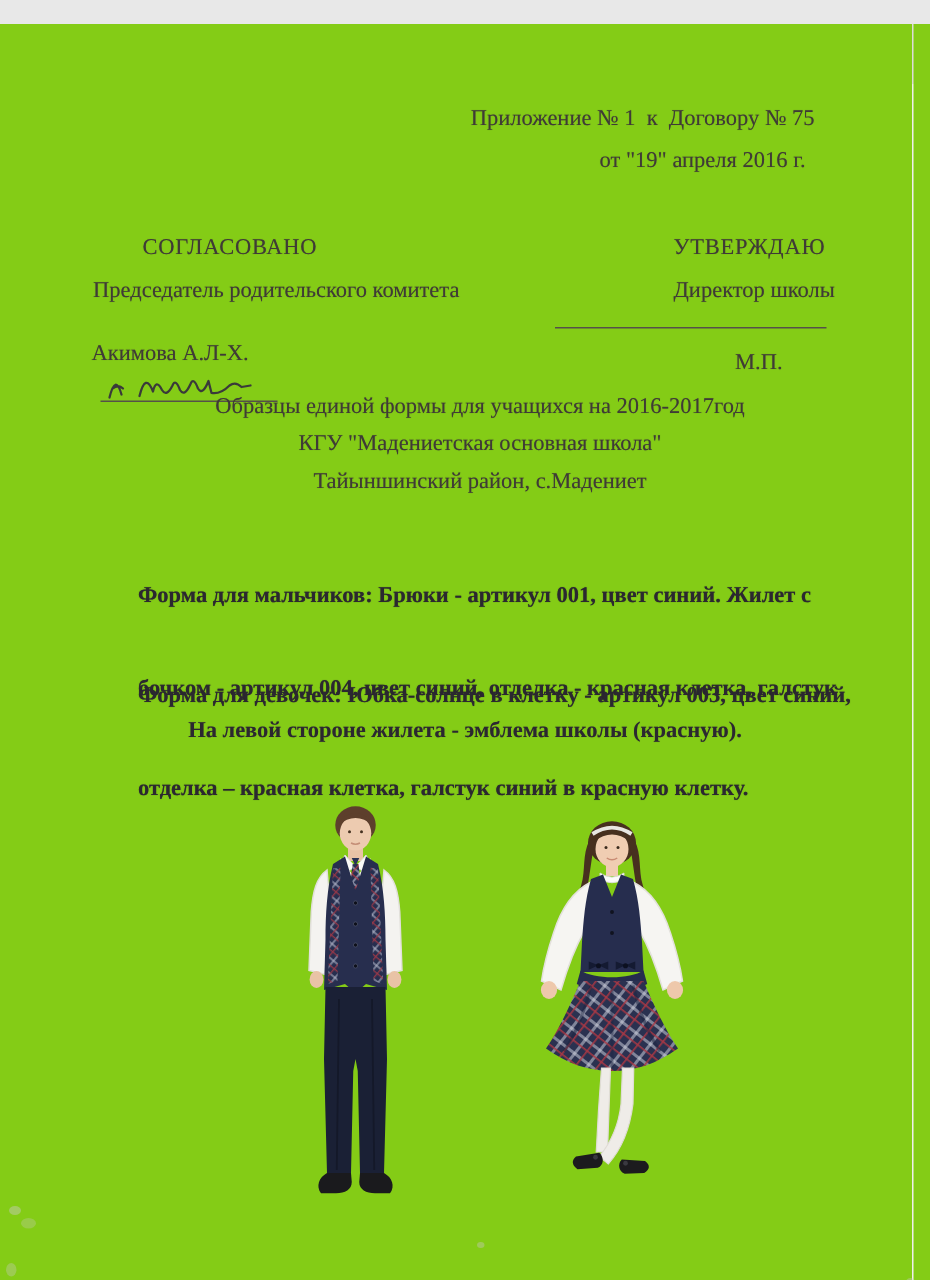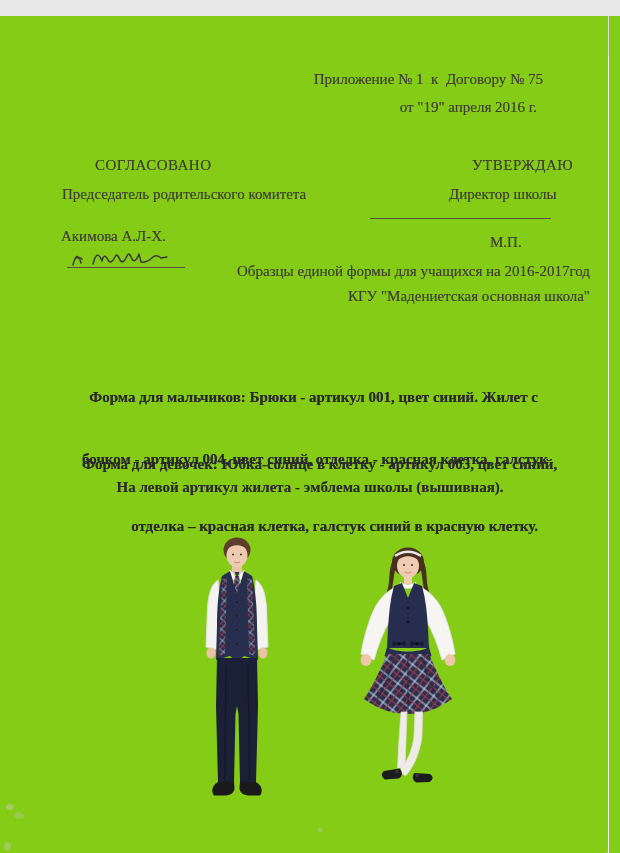--- a/index.html
+++ b/index.html
@@ -11,40 +11,40 @@
     overflow:hidden;
     font-family:Liberation Serif, serif;
     color:#3f3b36;
     text-shadow:0 0 .5px rgba(70,64,58,.55);
   }
   .abs{position:absolute;white-space:pre-wrap;}
   .t15{font-size:15px;line-height:18px;}
   .hdr1{top:54px;left:0;right:77px;text-align:right;}
   .hdr2{top:82px;left:0;right:83px;text-align:right;}
   .agreed-title{top:140px;left:95px;letter-spacing:.5px;}
-  .approve-title{top:140px;left:472px;letter-spacing:.5px;}
+  .approve-title{top:140px;left:449px;letter-spacing:.5px;}
   .agreed-role{top:169px;left:62px;text-align:center;}
   .approve-role{top:169px;left:449px;}
   .sign-row{top:193px;left:45px;height:22px;}
   .sign-row .name{font-size:15px;}
   .sig-slot{
     display:inline-block;vertical-align:bottom;
     width:118px;height:22px;margin-left:6px;
     border-bottom:1.2px solid #555049;
     position:relative;
   }
   .sig-slot svg{position:absolute;left:2px;bottom:-2px;}
   .dir-line{top:202px;left:370px;width:181px;height:0;border-top:1.2px solid #55504a;}
   .mp{top:217px;left:490px;}
-  .subject{left:50px;width:540px;text-align:right;}
+  .subject{left:50px;width:540px;text-align:center;}
   .subj1{top:246px;}
   .subj2{top:271px;}
   .subj3{top:296px;}
   .para{
-    left:82px;width:456px;text-align:right;
+    left:92px;width:456px;text-align:left;
     font-weight:bold;color:#2b2830;font-size:15px;line-height:20.5px;
     text-shadow:0 0 .6px rgba(40,36,44,.7);
   }
   .para div{white-space:nowrap;}
   .p-boys{top:330px;}
   .p-girls{top:397px;}
   .p-emblem{top:463px;font-weight:bold;color:#2b2830;left:82px;width:456px;text-align:center;font-size:15px;}
   .boy-svg{position:absolute;left:196px;top:518px;}
   .girl-svg{position:absolute;left:338px;top:528px;}
   .scan-edge{position:absolute;top:0;right:11px;width:1px;height:40px;background:#dcdcd8;}
@@ -79,32 +79,33 @@
                  Q78 18 84 12 Q88 9 92 13 L98 12" fill="none" stroke="#3a3a3a" stroke-width="1.5" stroke-linecap="round" stroke-linejoin="round"></path>
       </svg>
     </span>
   </div>
 
   <div class="abs dir-line"></div>
   <div class="abs t15 mp">М.П.</div>
 
   <div class="abs t15 subject subj1">Образцы единой формы для учащихся на 2016-2017год</div>
   <div class="abs t15 subject subj2">КГУ "Мадениетская основная школа"</div>
+  <div class="abs t15 subject subj3">Тайыншинский район, с.Мадениет</div>
 
   <div class="abs para p-boys">
     <div>Форма для мальчиков: Брюки - артикул 001, цвет синий. Жилет с</div>
     <div>бочком - артикул 004, цвет синий, отделка - красная клетка, галстук</div>
   </div>
 
   <div class="abs para p-girls">
     <div>Форма для девочек: Юбка-солнце в клетку - артикул 003, цвет синий,</div>
     <div>отделка – красная клетка, галстук синий в красную клетку.</div>
   </div>
 
-  <div class="abs p-emblem">На левой артикул жилета - эмблема школы (вышивная).</div>
+  <div class="abs p-emblem">На левой стороне жилета - эмблема школы (красную).</div>
 
   <svg class="boy-svg" width="82" height="268" viewBox="0 0 82 268" role="img" aria-label="Мальчик в школьной форме">
     <defs>
       <pattern id="plaidS" width="8" height="8" patternUnits="userSpaceOnUse" patternTransform="rotate(40)">
         <rect width="8" height="8" fill="#262e4f"></rect>
         <rect width="8" height="1.4" fill="#c9cedd" opacity="0.55"></rect>
         <rect width="1.4" height="8" fill="#c9cedd" opacity="0.55"></rect>
         <rect y="4" width="8" height="0.9" fill="#b03a46" opacity="0.9"></rect>
         <rect x="4" width="0.9" height="8" fill="#b03a46" opacity="0.9"></rect>
       </pattern>

